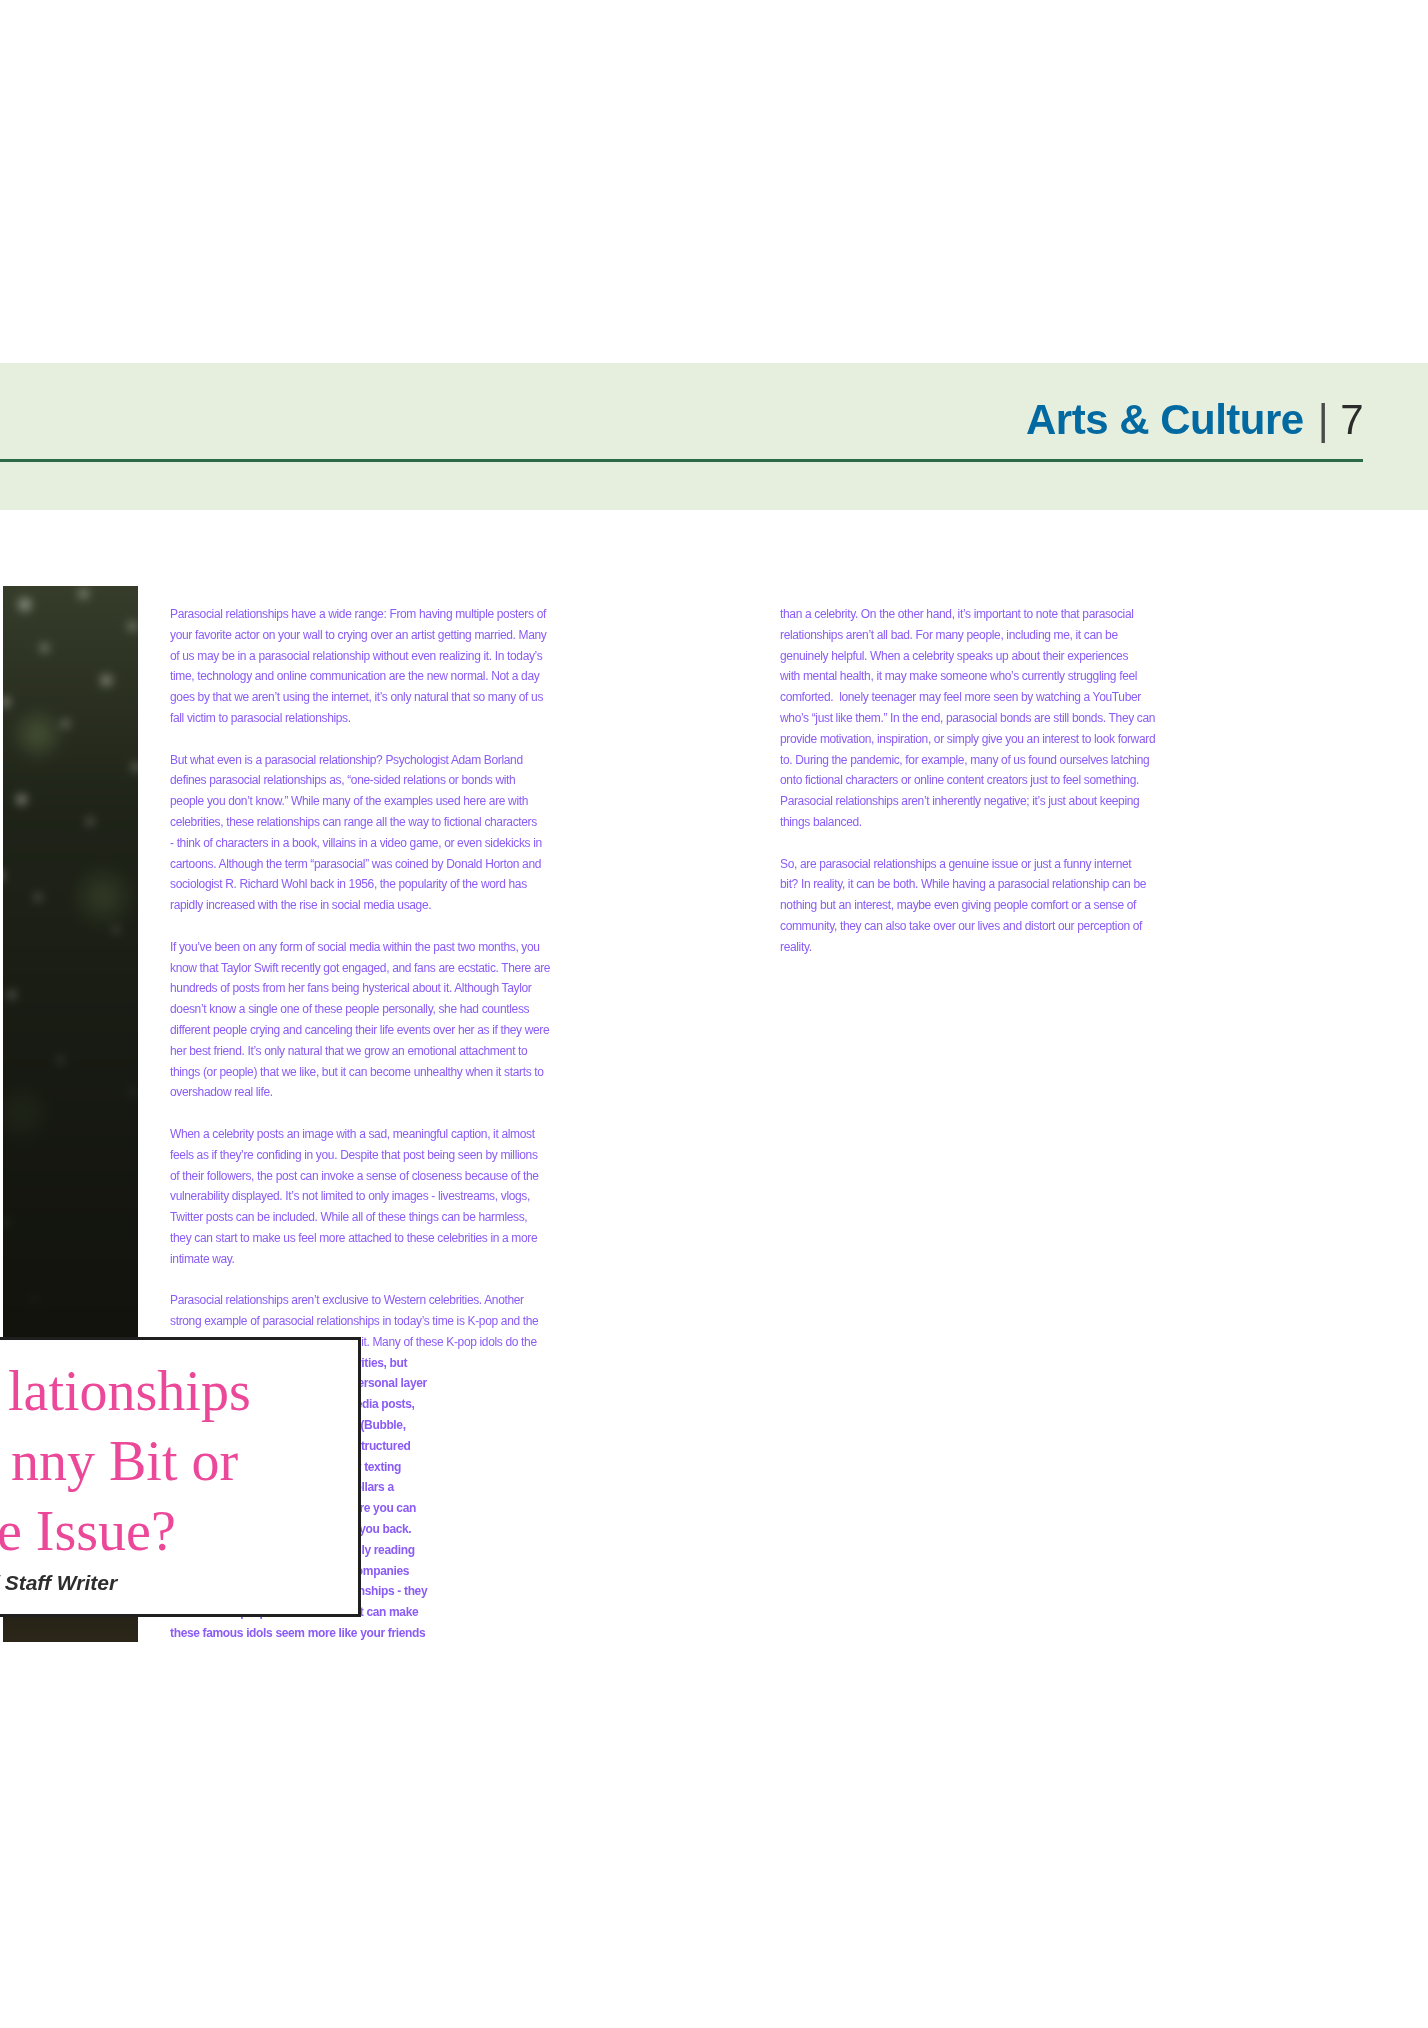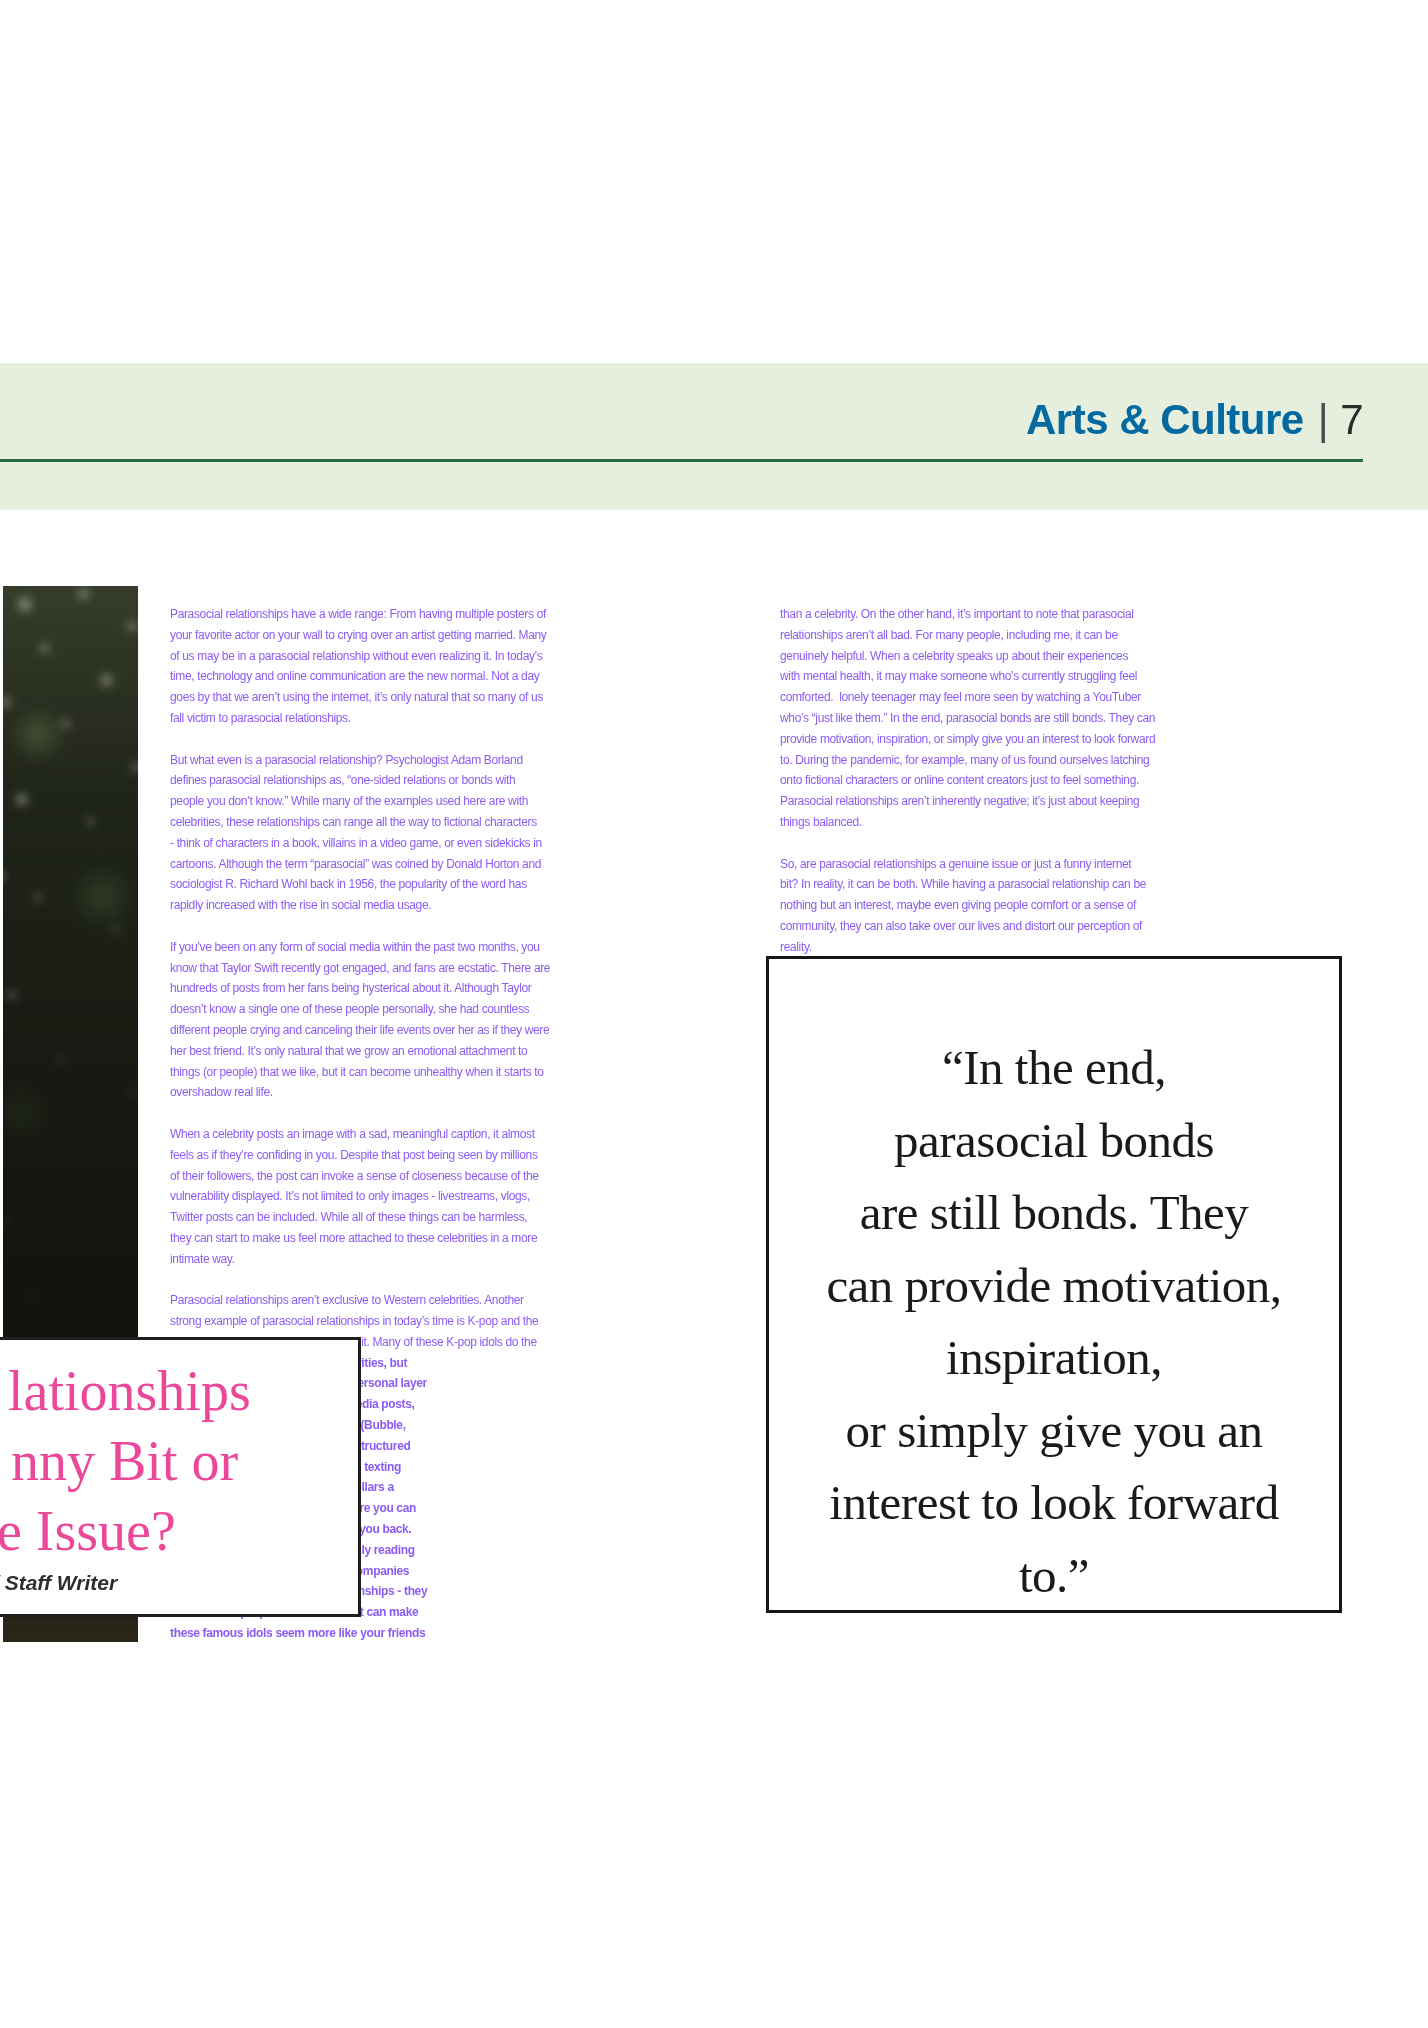--- a/index.html
+++ b/index.html
@@ -170,30 +170,20 @@
 onto fictional characters or online content creators just to feel something.
 Parasocial relationships aren’t inherently negative; it’s just about keeping
 things balanced.</p>
     <p class="para">So, are parasocial relationships a genuine issue or just a funny internet
 bit? In reality, it can be both. While having a parasocial relationship can be
 nothing but an interest, maybe even giving people comfort or a sense of
 community, they can also take over our lives and distort our perception of
 reality.</p>
   </div>
 
-  <div class="quote-box">
-    <div class="quote-text">“In the end,
-parasocial bonds
-are still bonds. They
-can provide motivation,
-inspiration,
-or simply give you an
-interest to look forward
-to.”</div>
-  </div>
 
   <div class="headline-box">
     <div class="headline-line hl1">lationships</div>
     <div class="headline-line hl2">nny Bit or</div>
     <div class="headline-line hl3">e Issue?</div>
     <div class="byline">/ Staff Writer</div>
   </div>
 
 </div>
 

